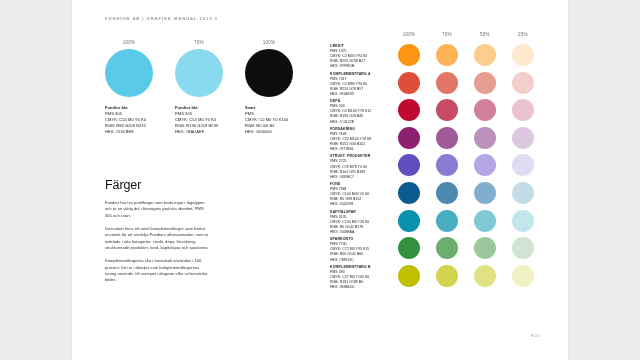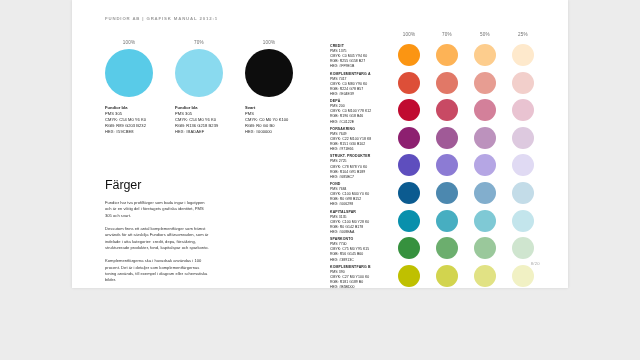--- a/index.html
+++ b/index.html
@@ -15,21 +15,21 @@
     position: relative;
     width: 640px;
     height: 360px;
     background: #ececec;
   }
   #page {
     position: absolute;
     left: 72px;
     top: 0px;
     width: 496px;
-    height: 288px;
+    height: 360px;
     background: #ffffff;
     box-shadow: 0 0 3px rgba(0,0,0,0.10);
   }
   #header {
     position: absolute;
     left: 33px;
     top: 16px;
     font-size: 4.3px;
     letter-spacing: 0.85px;
     color: #9a9a9a;

